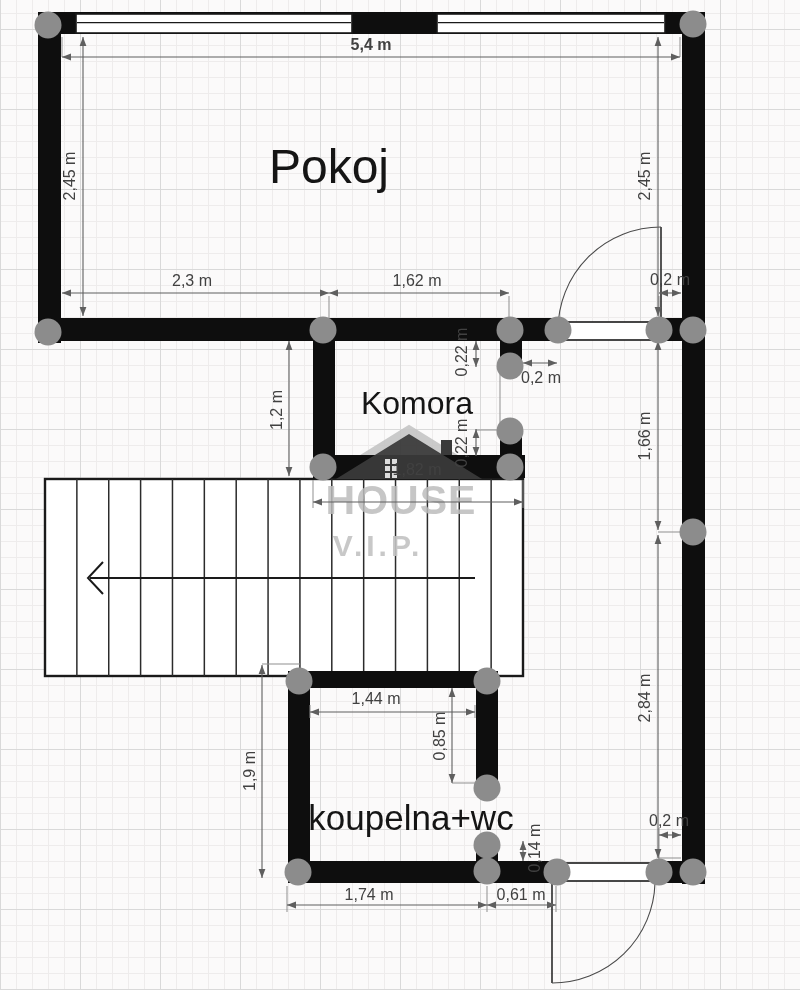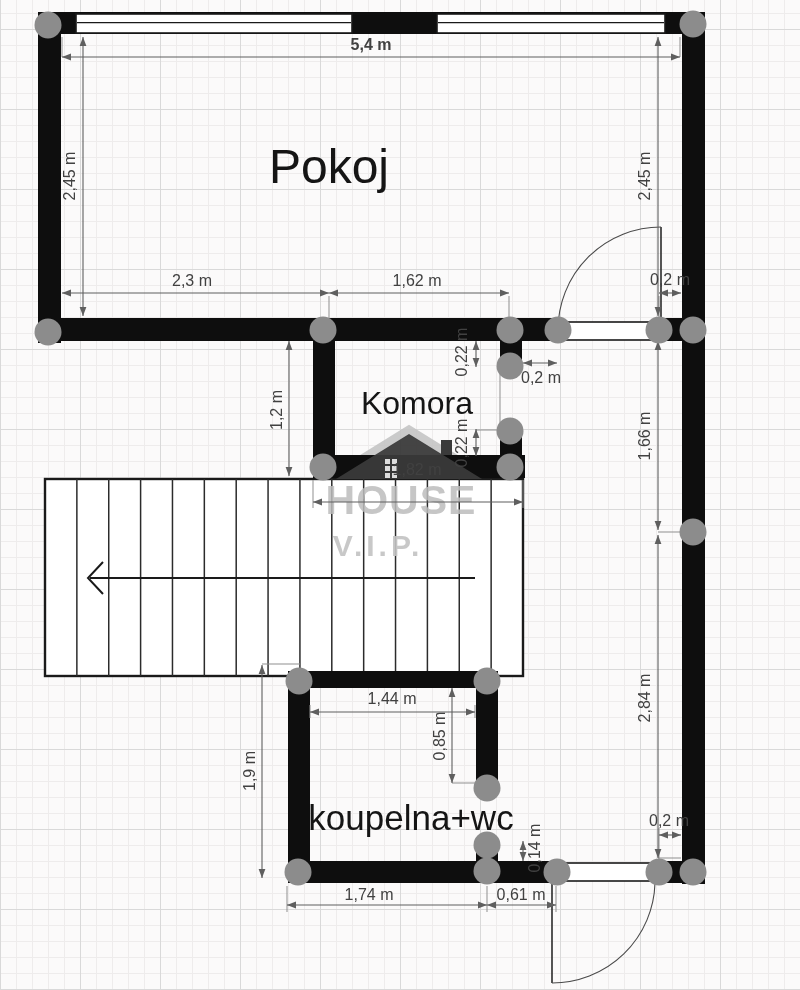--- a/index.html
+++ b/index.html
@@ -264,21 +264,21 @@
       <div class="dim-label" style="left: 192px; top: 281px;">2,3 m</div>
       <div class="dim-label" style="left: 417px; top: 281px;">1,62 m</div>
       <div class="dim-label" style="left: 670px; top: 280px;">0,2 m</div>
       <div class="dim-label rot" style="left: 462px; top: 352px;">0,22 m</div>
       <div class="dim-label" style="left: 541px; top: 378px;">0,2 m</div>
       <div class="dim-label rot" style="left: 277px; top: 410px;">1,2 m</div>
       <div class="dim-label rot" style="left: 462px; top: 443px;">0,22 m</div>
       <div class="dim-label" style="left: 417px; top: 470px;">1,82 m</div>
       <div class="dim-label rot" style="left: 645px; top: 436px;">1,66 m</div>
       <div class="dim-label rot" style="left: 645px; top: 698px;">2,84 m</div>
-      <div class="dim-label" style="left: 392px; top: 699px;">1,44 m</div>
+      <div class="dim-label" style="left: 376px; top: 699px;">1,44 m</div>
       <div class="dim-label rot" style="left: 440px; top: 736px;">0,85 m</div>
       <div class="dim-label rot" style="left: 535px; top: 848px;">0,14 m</div>
       <div class="dim-label rot" style="left: 250px; top: 771px;">1,9 m</div>
       <div class="dim-label" style="left: 369px; top: 895px; text-align: center;">1,74 m</div>
       <div class="dim-label" style="left: 521px; top: 895px;">0,61 m</div>
       <div class="dim-label" style="left: 669px; top: 821px;">0,2 m</div>
     </div>
 </div>
 
 </body></html>

